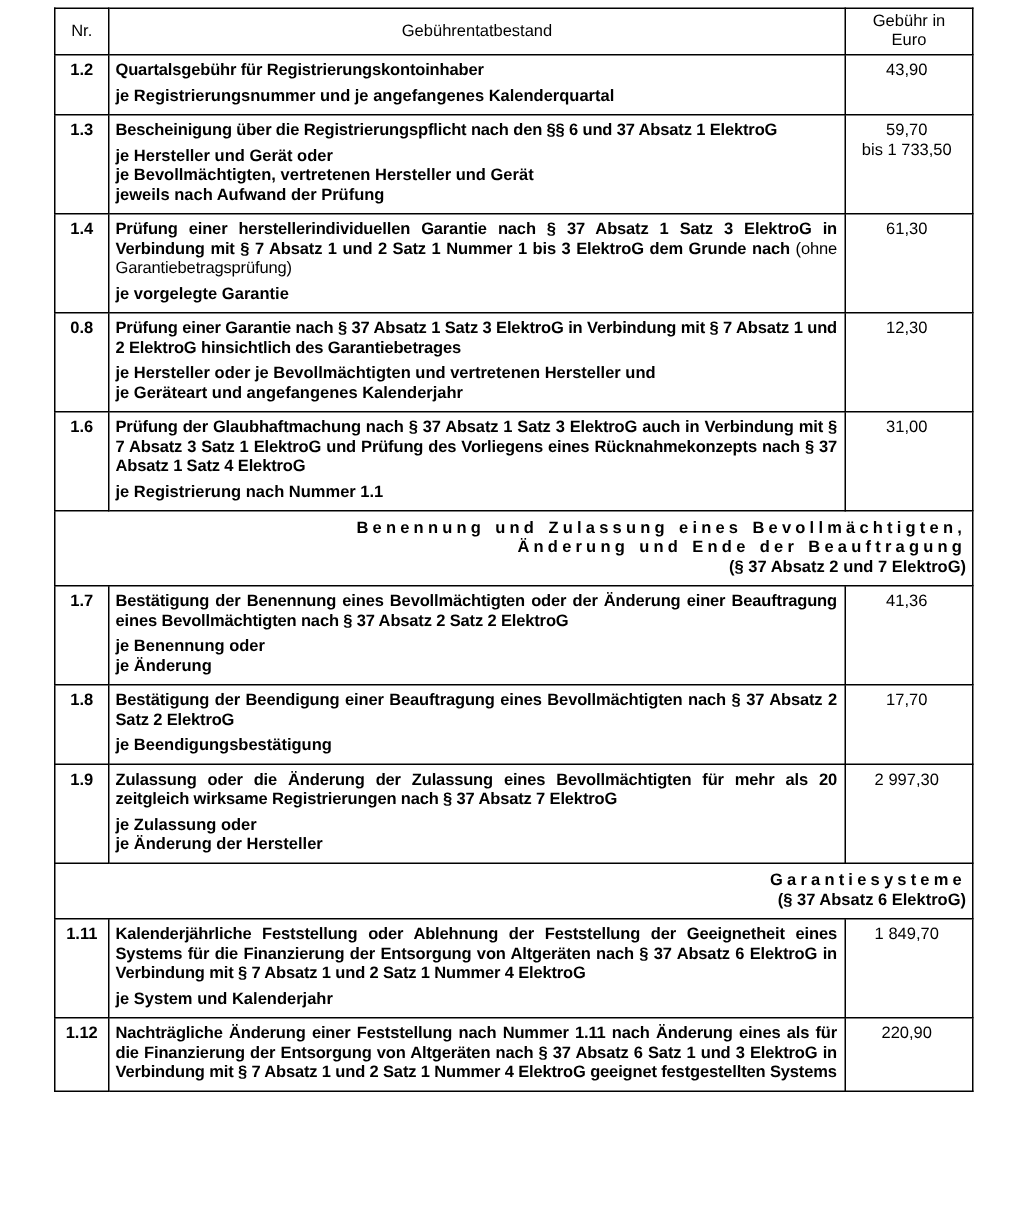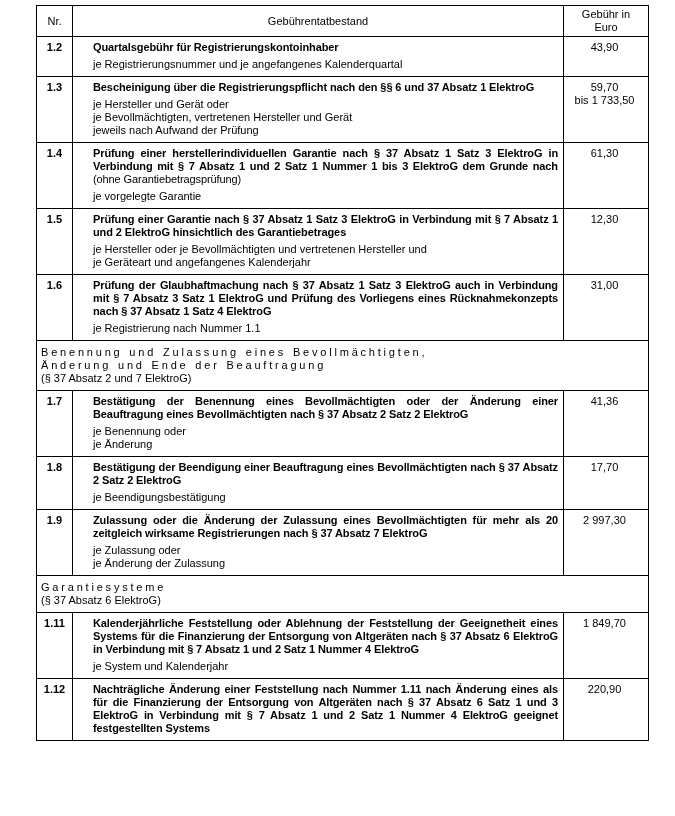--- a/index.html
+++ b/index.html
@@ -40,37 +40,37 @@
     padding: 2px 2px;
   }
   th.col-fee { white-space: pre-line; }
   td { vertical-align: top; }
   td.nr {
     text-align: center;
     padding: 4px 1px 0 1px;
     font-weight: bold;
   }
   td.desc {
-    padding: 4px 5px 5px 20px;
+    padding: 4px 5px 5px 4px;
   }
   td.fee {
     text-align: center;
     padding: 4px 5px 0 2px;
     white-space: pre-line;
   }
   .title {
     font-weight: bold;
     text-align: justify;
     letter-spacing: -0.1px;
   }
   .title .rg { font-weight: normal; }
-  .details { margin-top: 4px; }
+  .details { margin-top: 4px; font-weight: bold; }
   td.section-cell {
-    text-align: left;
-    font-weight: normal;
+    text-align: right;
+    font-weight: bold;
     padding: 5px 4px 5px 4px;
   }
   .sp {
     letter-spacing: 2.8px;
     word-spacing: 1px;
   }
   .ref { letter-spacing: 0; }
 </style>
 </head>
 <body>
@@ -118,21 +118,21 @@
           <td class="nr">1.4</td>
           <td class="desc">
             <div class="title"><span>Prüfung einer herstellerindividuellen Garantie nach § 37 Absatz 1 Satz 3 ElektroG in Verbindung mit § 7 Absatz 1 und 2 Satz 1 Nummer 1 bis 3 ElektroG dem Grunde nach</span><span class="rg"> (ohne Garantiebetragsprüfung)</span></div>
             <div class="details">
               <div class="detail-line">je vorgelegte Garantie</div>
             </div>
           </td>
           <td class="fee">61,30</td>
         </tr>
         <tr class="item-row">
-          <td class="nr">1.5</td>
+          <td class="nr">0.8</td>
           <td class="desc">
             <div class="title"><span>Prüfung einer Garantie nach § 37 Absatz 1 Satz 3 ElektroG in Verbindung mit § 7 Absatz 1 und 2 ElektroG hinsichtlich des Garantiebetrages</span></div>
             <div class="details">
               <div class="detail-line">je Hersteller oder je Bevollmächtigten und vertretenen Hersteller und</div>
               <div class="detail-line">je Geräteart und angefangenes Kalenderjahr</div>
             </div>
           </td>
           <td class="fee">12,30</td>
         </tr>
         <tr class="item-row">
@@ -172,21 +172,21 @@
             </div>
           </td>
           <td class="fee">17,70</td>
         </tr>
         <tr class="item-row">
           <td class="nr">1.9</td>
           <td class="desc">
             <div class="title"><span>Zulassung oder die Änderung der Zulassung eines Bevollmächtigten für mehr als 20 zeitgleich wirksame Registrierungen nach § 37 Absatz 7 ElektroG</span></div>
             <div class="details">
               <div class="detail-line">je Zulassung oder</div>
-              <div class="detail-line">je Änderung der Zulassung</div>
+              <div class="detail-line">je Änderung der Hersteller</div>
             </div>
           </td>
           <td class="fee">2 997,30</td>
         </tr>
         <tr class="section-row">
           <td class="section-cell" colspan="3">
             <div class="sp">Garantiesysteme</div>
             <div class="ref">(§ 37 Absatz 6 ElektroG)</div>
           </td>
         </tr>

